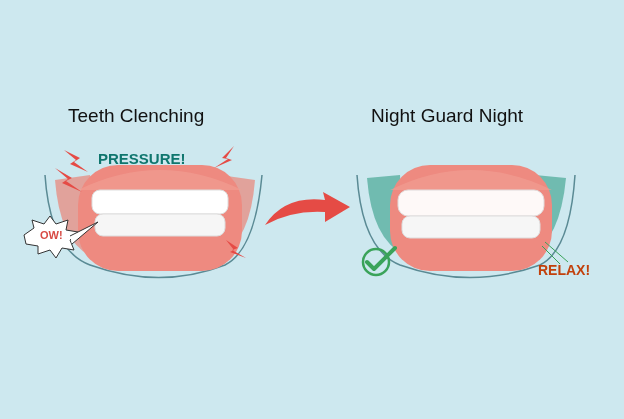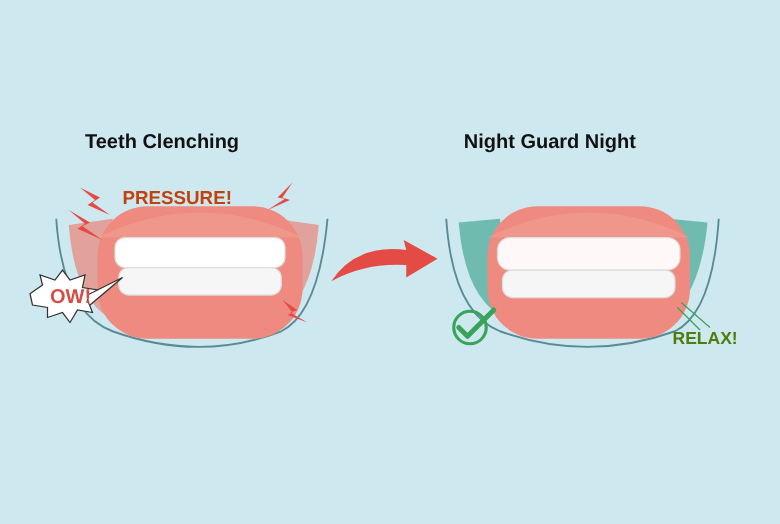--- a/index.html
+++ b/index.html
@@ -1,17 +1,17 @@
 <!DOCTYPE html>
 <html><head>
 <meta charset="utf-8">
 <style>
   html, body { margin:0; padding:0; }
   body { width:624px; height:419px; background:#cde8ef; position:relative; overflow:hidden; font-family:"Liberation Sans", sans-serif; }
-  .title { position:absolute; font-weight:bold; font-size:16px; color:#111; }
+  .title { position:absolute; font-weight:normal; font-size:19px; color:#111; }
   .label { position:absolute; font-weight:bold; }
   svg { position:absolute; left:0; top:0; }
 </style>
 </head>
 <body>
 
 <svg width="624" height="419" viewBox="0 0 624 419">
 
   <g>
     <path d="M45,175 Q50,250 90,265 Q160,290 225,265 Q255,250 262,175" fill="none" stroke="#5a8a94" stroke-width="1.5"></path>
@@ -57,15 +57,15 @@
     <line x1="542" y1="246" x2="560" y2="264" stroke="#3aa35a" stroke-width="1"></line>
   </g>
   <g>
     <circle cx="376" cy="262" r="13" fill="none" stroke="#3aa35a" stroke-width="2.5"></circle>
     <path d="M367,262 L374,269 L395,248" fill="none" stroke="#3aa35a" stroke-width="4" stroke-linecap="round" stroke-linejoin="round"></path>
   </g>
 </svg>
 
 <div class="title" style="left:68px;top:105px;">Teeth Clenching</div>
 <div class="title" style="left:371px;top:105px;">Night Guard Night</div>
-<div class="label" style="left:98px;top:150px;font-size:15px;color:#c2410c;">PRESSURE!</div>
-<div class="label" style="left:40px;top:229px;font-size:16px;color:#d84a44;">OW!</div>
-<div class="label" style="left:538px;top:262px;font-size:14px;color:#4d7c0f;">RELAX!</div>
+<div class="label" style="left:98px;top:150px;font-size:15px;color:#0f766e;">PRESSURE!</div>
+<div class="label" style="left:40px;top:229px;font-size:11px;color:#d84a44;">OW!</div>
+<div class="label" style="left:538px;top:262px;font-size:14px;color:#c2410c;">RELAX!</div>
 
 </body></html>

